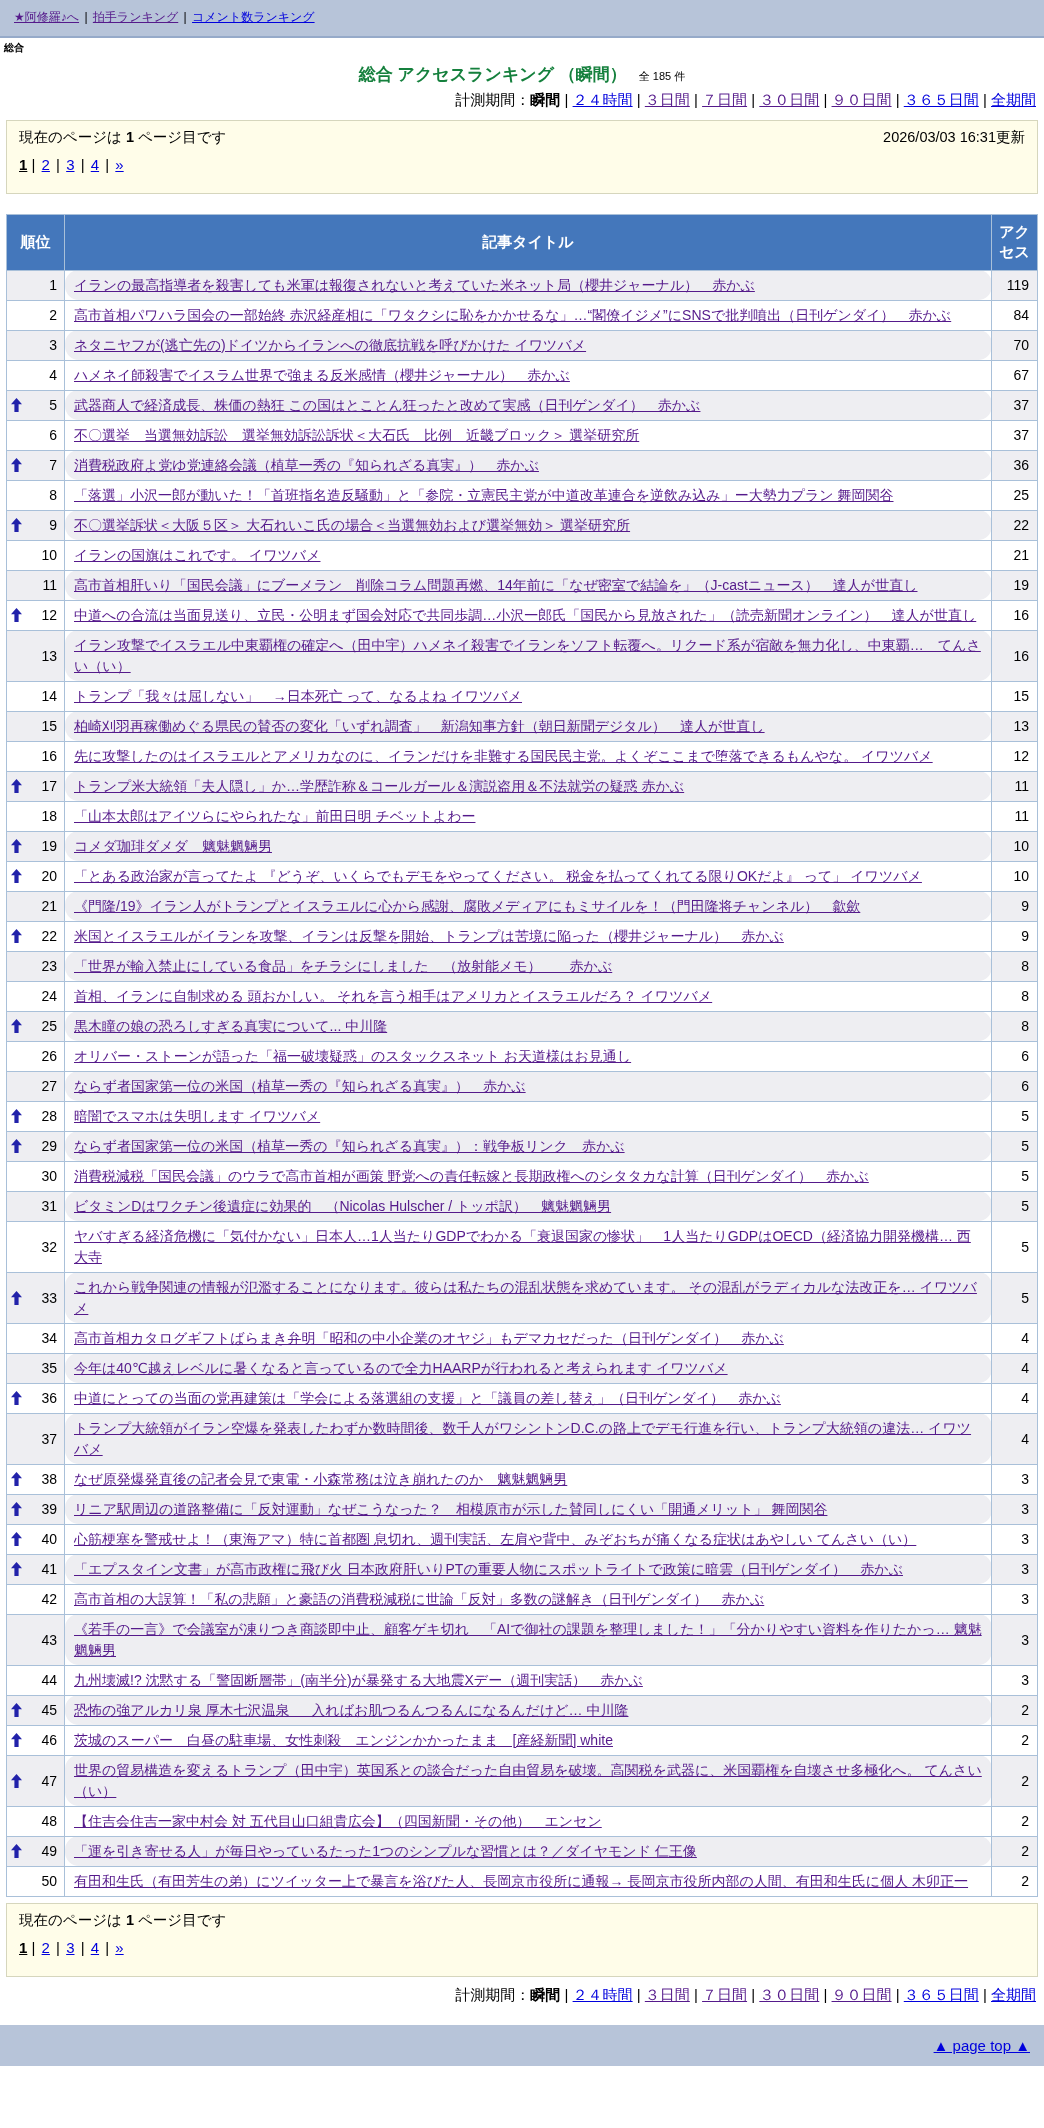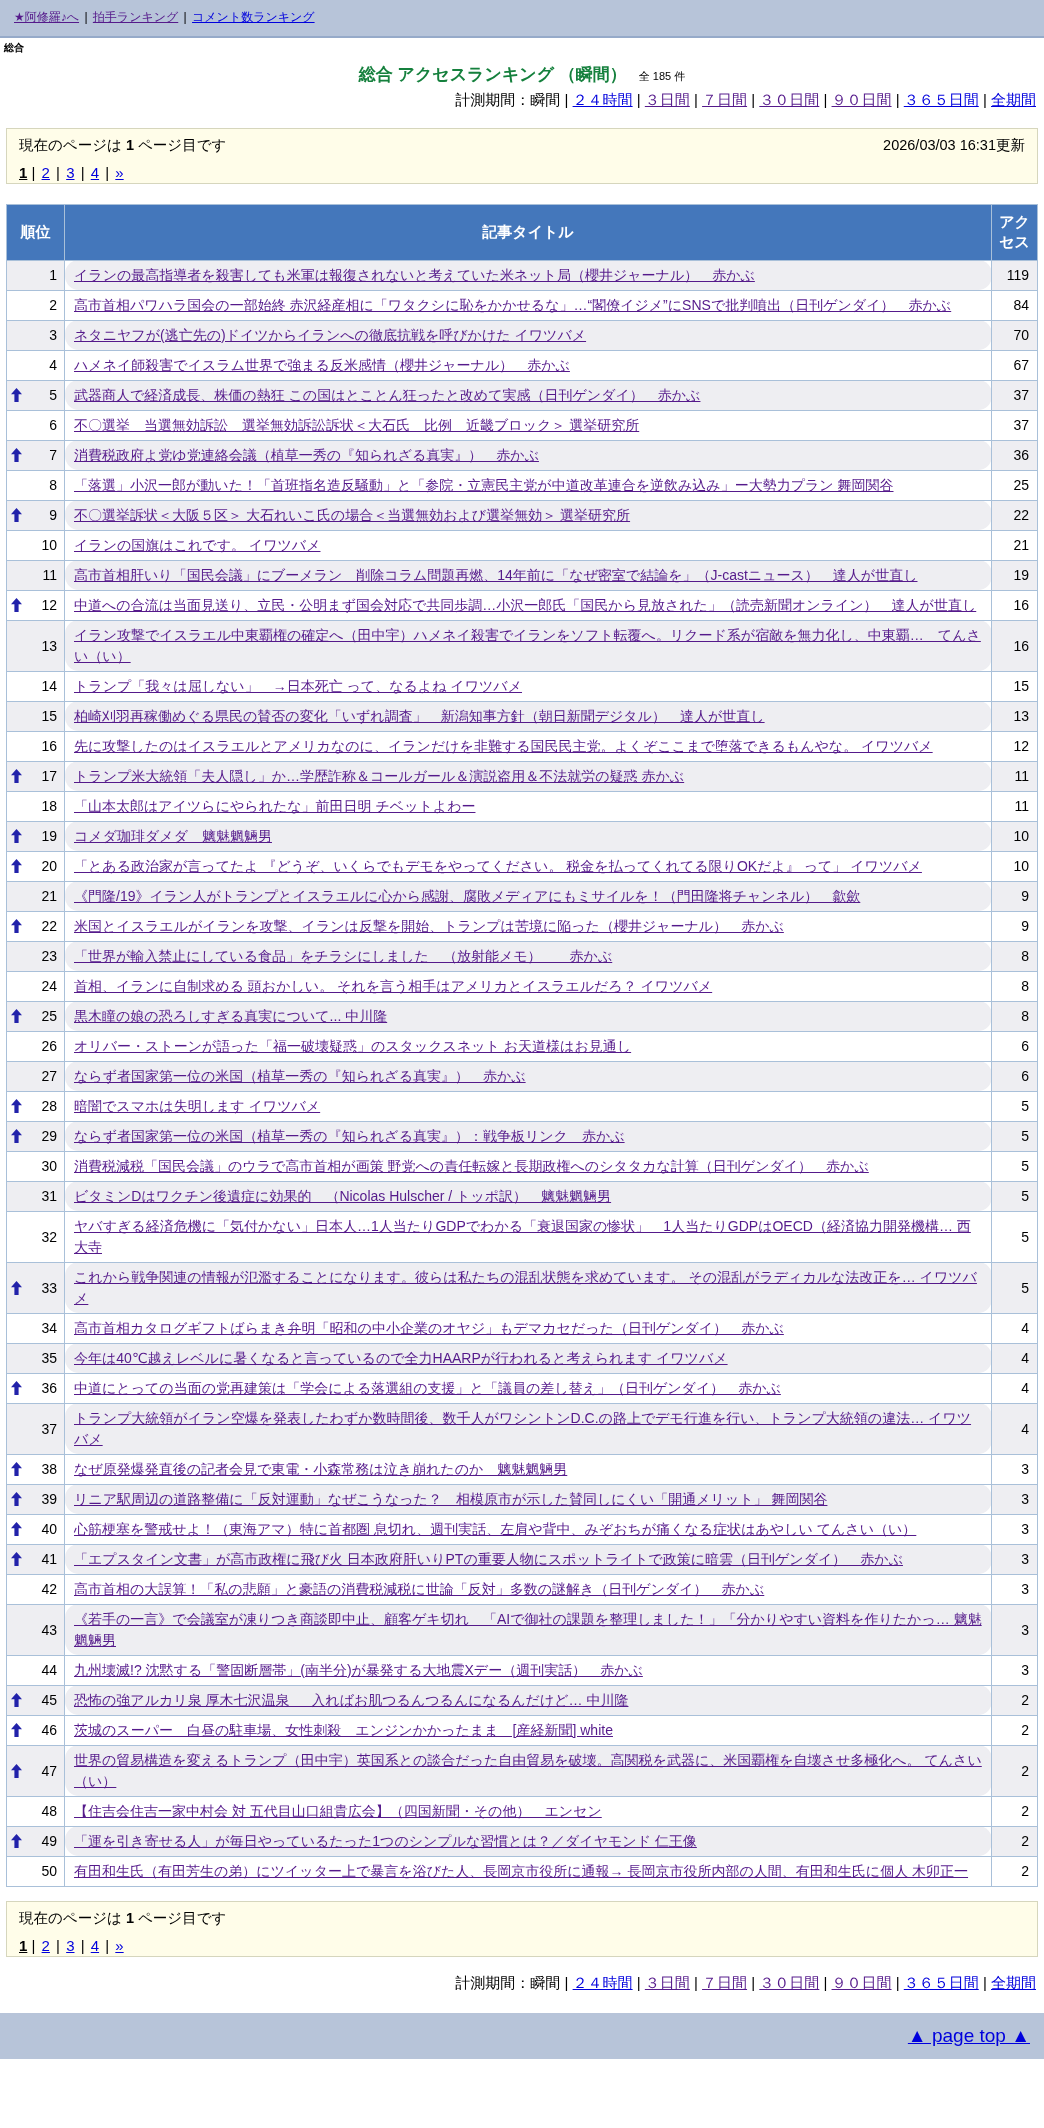--- a/index.html
+++ b/index.html
@@ -20,25 +20,25 @@
   .topbar a{margin:0 2px;}
   
   .site-label{font-size:10px; font-weight:bold; margin:3px 4px 2px 4px;}
   
   .title-row{text-align:center; margin:8px 0 2px 0;}
   .page-title{color:#15803d; font-weight:bold; font-size:17px;}
   .total-count{font-size:11px; margin-left:8px;}
   
   .period-row{text-align:right; font-size:15px; padding:3px 8px 4px 0;}
   .period-label{font-weight:normal;}
-  .period-current{font-weight:normal;}
+  .period-current{font-weight:bold;}
   
   .info-box{
-    margin:14px 6px; background:#fffde9; border:1px solid #d6d6bd;
-    padding:7px 12px 2px 12px; font-size:14.5px;
+    margin:6px 6px; background:#fffde9; border:1px solid #d6d6bd;
+    padding:7px 12px 20px 12px; font-size:14.5px;
   }
   .info-line{display:flex; justify-content:space-between; align-items:baseline;}
   .page-num{font-weight:bold;}
   .pager{margin-top:9px; font-size:15px;}
   .pager .pg-current{color:#000; font-weight:bold; text-decoration:underline;}
   .pager a{margin:0 2px;}
   
   table.rank-table{
     width:1032px; margin:20px 6px 0 6px; border-collapse:collapse;
     font-size:14px; table-layout:fixed;
@@ -55,21 +55,21 @@
   td.rank-cell{
     text-align:right; padding:4px 7px 4px 4px; font-size:14px; position:relative;
   }
   td.rank-cell .up-arrow{position:absolute; left:4px; top:50%; transform:translateY(-50%); line-height:0;}
   td.title-cell{padding:4px 9px; line-height:1.5;border-radius:14px;}
   td.title-cell a{color:#551a8b;}
   td.access-cell{text-align:right; padding:4px 8px; font-size:14px;}
   
   .footer-bar{
     background:#b7c4d9; margin-top:16px; padding:12px 14px; text-align:right;
-    font-size:19px;
+    font-size:15px;
   }
 </style>
 </head>
 <body>
 
 <div class="topbar" id="topnav"><a class="lnk-purple">★阿修羅♪へ</a><span class="sep"> | </span><a class="lnk-purple">拍手ランキング</a><span class="sep"> | </span><a class="lnk-blue">コメント数ランキング</a></div>
 
 <div class="site-label">総合</div>
 
 <div class="title-row">

